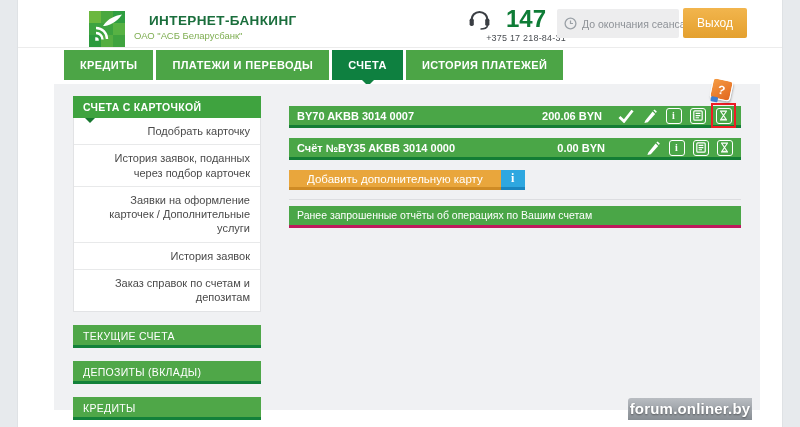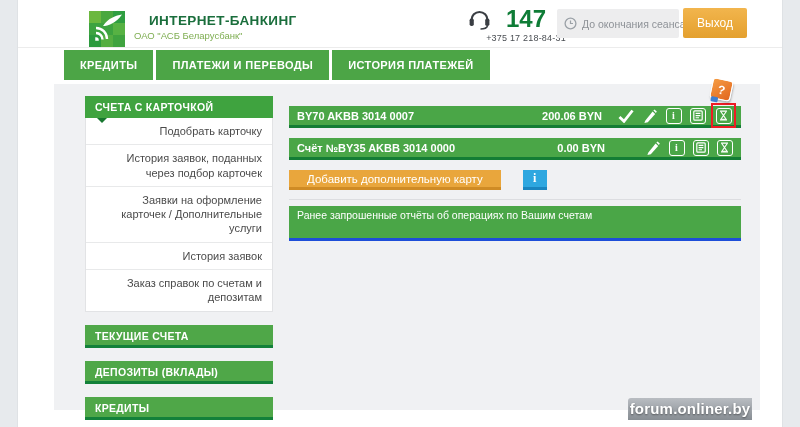--- a/index.html
+++ b/index.html
@@ -41,38 +41,38 @@
     display:flex; align-items:center; cursor:pointer; white-space:nowrap;
   }
   .tab.active { background:#0e8040; position:relative; }
   .tab.active::after {
     content:""; position:absolute; left:50%; bottom:-6px; margin-left:-6px;
     border:6px solid transparent; border-top:6px solid #0e8040; border-bottom:0;
   }
   
   .content { position:absolute; left:36px; top:84px; width:706px; height:326px; background:#f0f1f3; }
   
-  .sidebar { position:absolute; left:19px; top:12px; width:188px;margin-left:12px; }
+  .sidebar { position:absolute; left:19px; top:12px; width:188px; }
   .side-header {
     height:22px; background:#3fa33f; color:#fff; font-size:10.5px; font-weight:bold;
     letter-spacing:.3px; line-height:22px; padding:0 10px; position:relative; cursor:pointer;
   }
   .side-header::after {
     content:""; position:absolute; left:12px; bottom:-5px;
     border:5px solid transparent; border-top:5px solid #17772f; border-bottom:0;
   }
   .side-list { background:#fff; border:1px solid #e2e3e5; border-top:0;text-align:right; }
   .side-item {
     padding:6px 10px; font-size:11px; line-height:1.3; color:#4a4a4a;
     border-bottom:1px solid #e8e9ea; cursor:pointer;
   }
   .side-item:last-child { border-bottom:0; }
   .side-btn {
     margin-top:13px; height:23px; background:#4fa748; border-bottom:3px solid #13813a;
-    color:#fff; font-size:10.5px; font-weight:bold; letter-spacing:.3px;
+    color:#fff; font-size:10.5px; font-weight:normal; letter-spacing:.3px;
     line-height:23px; padding:0 10px; cursor:pointer;
   }
   
   .main { position:absolute; left:235px; top:22px; width:452px; }
   .account-row {
     height:22px; background:#4aa647; border-bottom:3px solid #147d35;
     display:flex; align-items:center; padding:0 8px; margin-bottom:10px;
     color:#fff; position:relative;
   }
   .acc-label { font-size:11px; font-weight:bold; flex:1; white-space:nowrap; }
@@ -87,32 +87,32 @@
   }
   .help-cursor {
     position:absolute; left:-2px; top:-26px; width:21px; height:21px;
     background:linear-gradient(135deg,#f59c43,#e2661f); border:1.5px solid #fff;
     border-radius:4px; transform:rotate(12deg);
     display:flex; align-items:center; justify-content:center;
     box-shadow:1px 2px 2px rgba(0,0,0,.25);
   }
   .help-cursor span { color:#fff; font-size:12px; font-weight:bold; }
   .help-cursor::after { content:""; position:absolute; left:1px; bottom:-4px; width:7px; height:5px; background:#3f7fd1; border-radius:1px; }
-  .btn-row { display:flex; gap:22px; margin-bottom:9px; }
+  .btn-row { display:flex; gap:0; margin-bottom:9px; }
   .add-card-btn {
     height:20px; background:#e9a63c; border:0; border-bottom:3px solid #cf8b25;
     color:#fff; font-size:11.5px; font-family:inherit; padding:0 18px; cursor:pointer;
   }
   .info-btn {
     width:24px; height:20px; background:#2ea7e0; border:0; border-bottom:3px solid #1a85c0;
     color:#fff; font-size:12px; font-weight:bold; font-family:"Liberation Serif", serif; cursor:pointer;
   }
   .divider { border-top:1px solid #dcdde0; margin:0 0 6px 0; }
   .reports-bar {
-    height:35px; background:#4aa647; border-bottom:3px solid #1d4ed8;
+    height:22px; background:#4aa647; border-bottom:3px solid #be185d;
     color:#fff; font-size:10.5px; line-height:18px; padding:0 8px; cursor:pointer; white-space:nowrap;
   }
   
   .watermark {
     position:absolute; left:628px; top:398px; width:124px; height:22px;
     background:linear-gradient(#b9bdc2,#878d93); border-radius:3px 0 0 0;
     color:#fff; font-size:15px; font-weight:bold; text-align:center; line-height:22px;
     text-shadow:0 1px 2px rgba(0,0,0,.45); letter-spacing:.2px;
   }
   svg { display:block; }
@@ -168,20 +168,21 @@
       </span>
       <span>До окончания сеанса 09:04</span>
     </div>
 
     <button class="logout-btn">Выход</button>
   </div>
 
   <div class="tabs">
     <div class="tab">КРЕДИТЫ</div>
     <div class="tab">ПЛАТЕЖИ И ПЕРЕВОДЫ</div>
+    <div class="tab active">СЧЕТА</div>
     <div class="tab">ИСТОРИЯ ПЛАТЕЖЕЙ</div>
   </div>
 
   <div class="content">
 
     <div class="sidebar">
       <div class="side-header">СЧЕТА С КАРТОЧКОЙ</div>
       <div class="side-list">
         <div class="side-item">Подобрать карточку</div>
         <div class="side-item">История заявок, поданных через подбор карточек</div>

